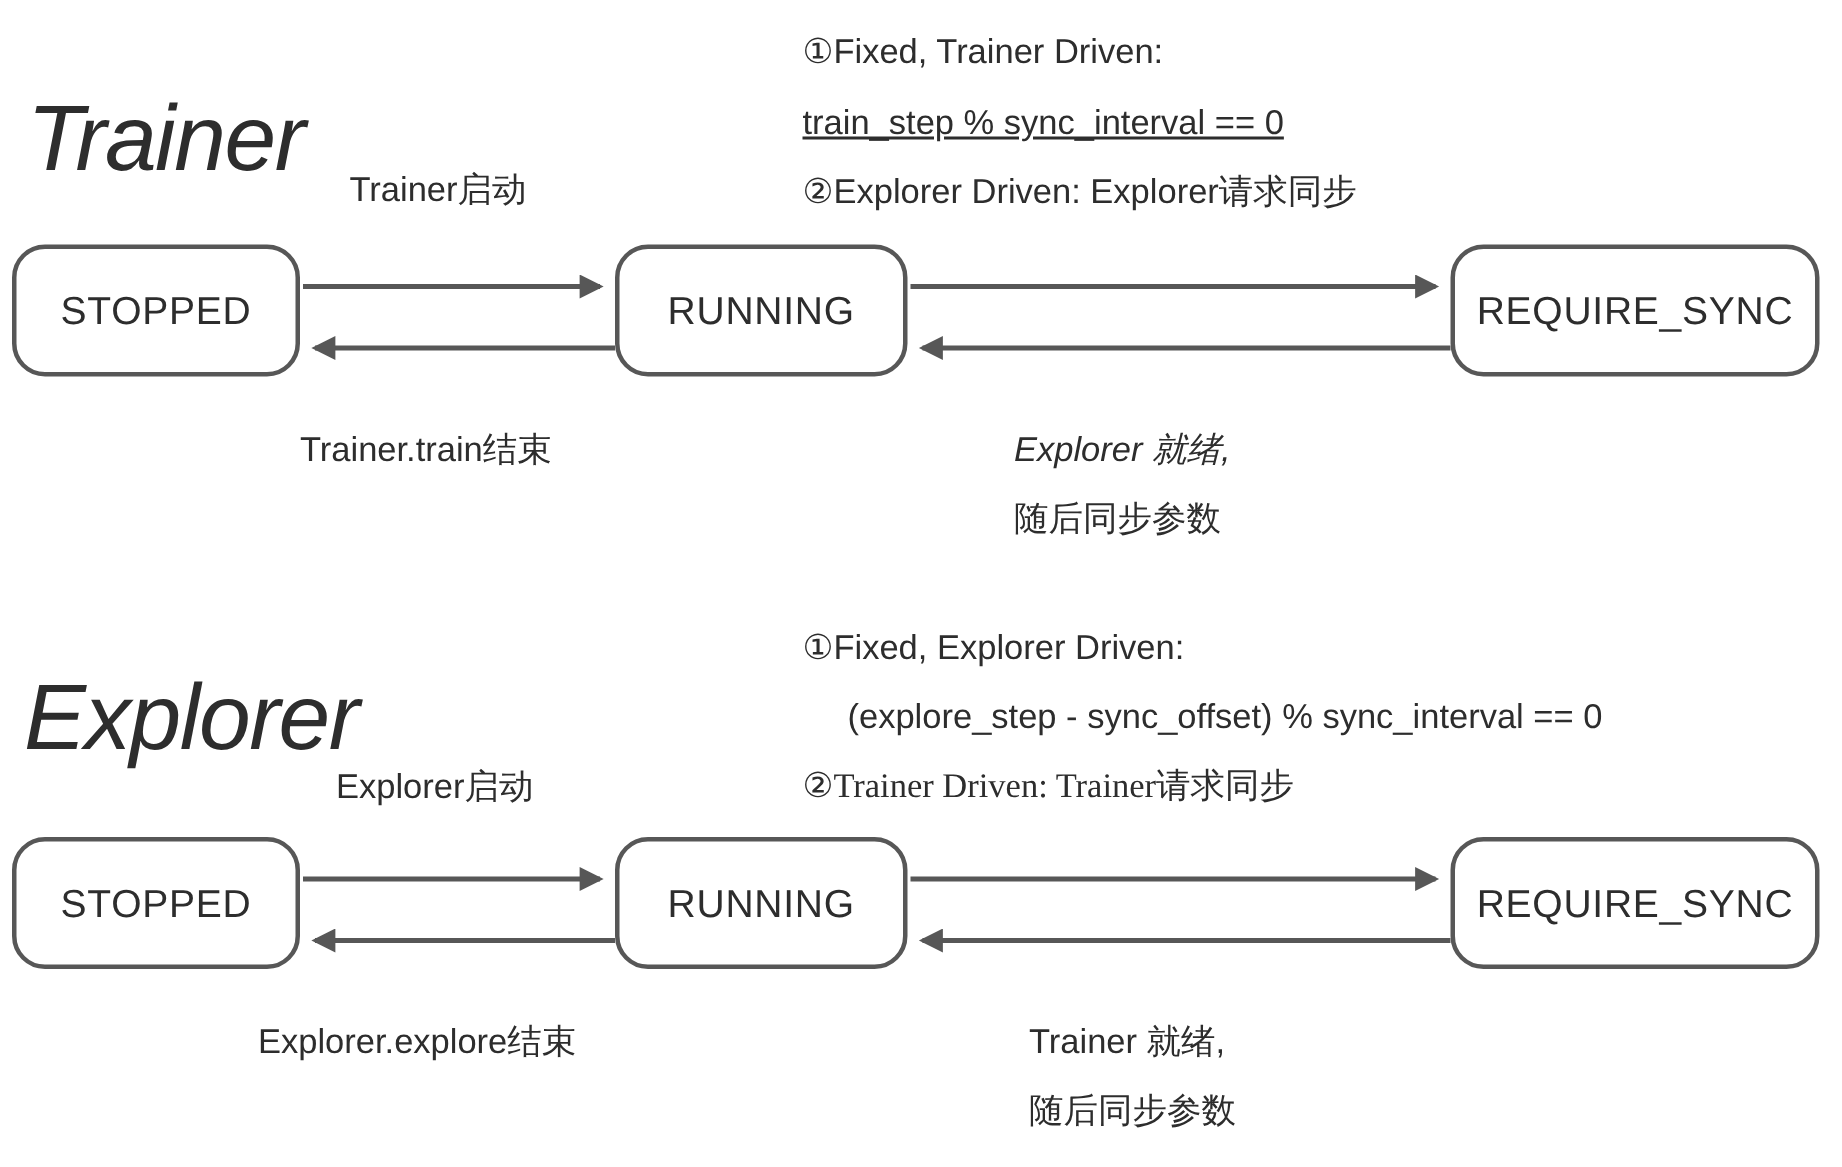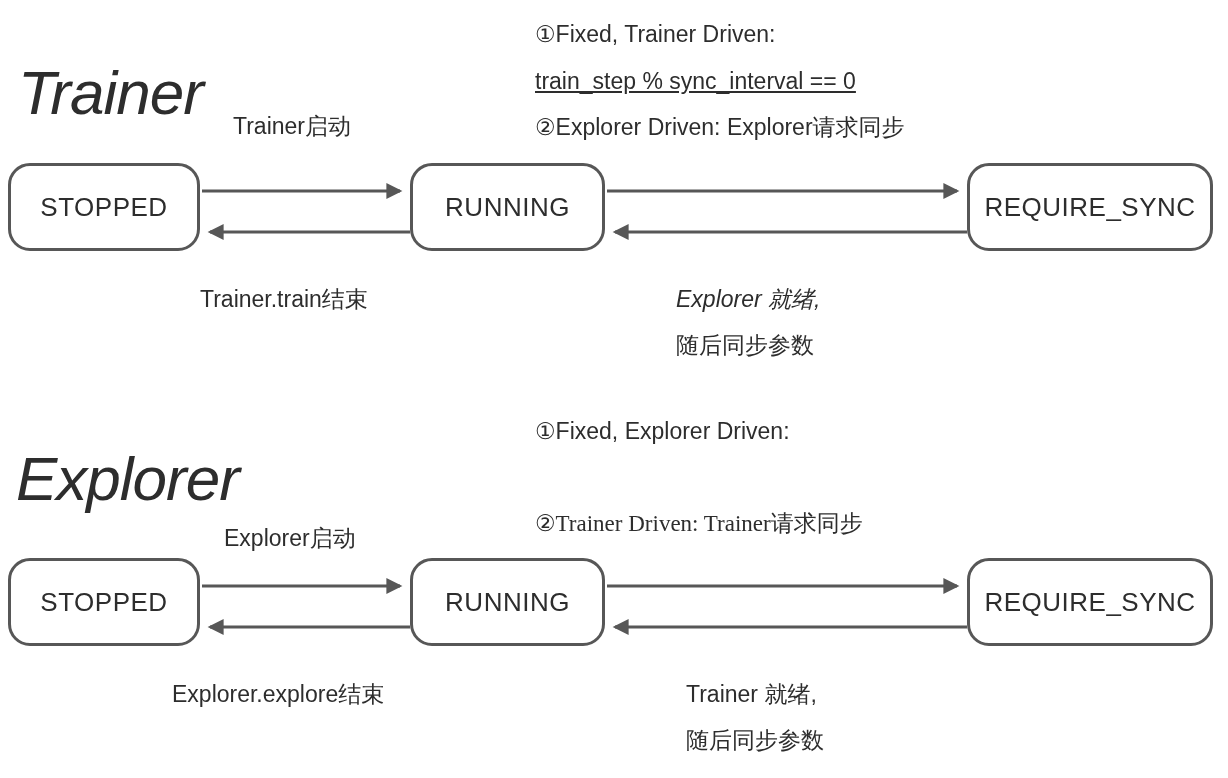--- a/index.html
+++ b/index.html
@@ -92,23 +92,24 @@
   <div class="state" style="left:410px; top:163px; width:195px;">RUNNING</div>
   <div class="state" style="left:967px; top:163px; width:246px;">REQUIRE_SYNC</div>
 
   <div class="lbl" style="left:200px; top:286px;">Trainer.train结束</div>
   <div class="lbl" style="left:676px; top:286px;font-style:italic;">Explorer 就绪,</div>
   <div class="lbl" style="left:676px; top:332px;">随后同步参数</div>
 
   <div class="title" style="left:16px; top:426px;margin-top:22px;">Explorer</div>
 
   <div class="lbl" style="left:535px; top:418px;">①Fixed, Explorer Driven:</div>
+  <div class="lbl" style="left:565px; top:464px;">(explore_step - sync_offset) % sync_interval == 0</div>
   <div class="lbl" style="left:535px; top:511px;font-family:Liberation Serif, serif;">②Trainer Driven: Trainer请求同步</div>
 
-  <div class="lbl" style="left:224px; top:525px;">Explorer启动</div>
+  <div class="lbl" style="left:224px; top:511px;">Explorer启动</div>
 
   <div class="state" style="left:8px;  top:558px; width:192px;">STOPPED</div>
   <div class="state" style="left:410px; top:558px; width:195px;">RUNNING</div>
   <div class="state" style="left:967px; top:558px; width:246px;">REQUIRE_SYNC</div>
 
   <div class="lbl" style="left:172px; top:681px;">Explorer.explore结束</div>
   <div class="lbl" style="left:686px; top:681px;">Trainer 就绪,</div>
   <div class="lbl" style="left:686px; top:727px;">随后同步参数</div>
 
 </div>

